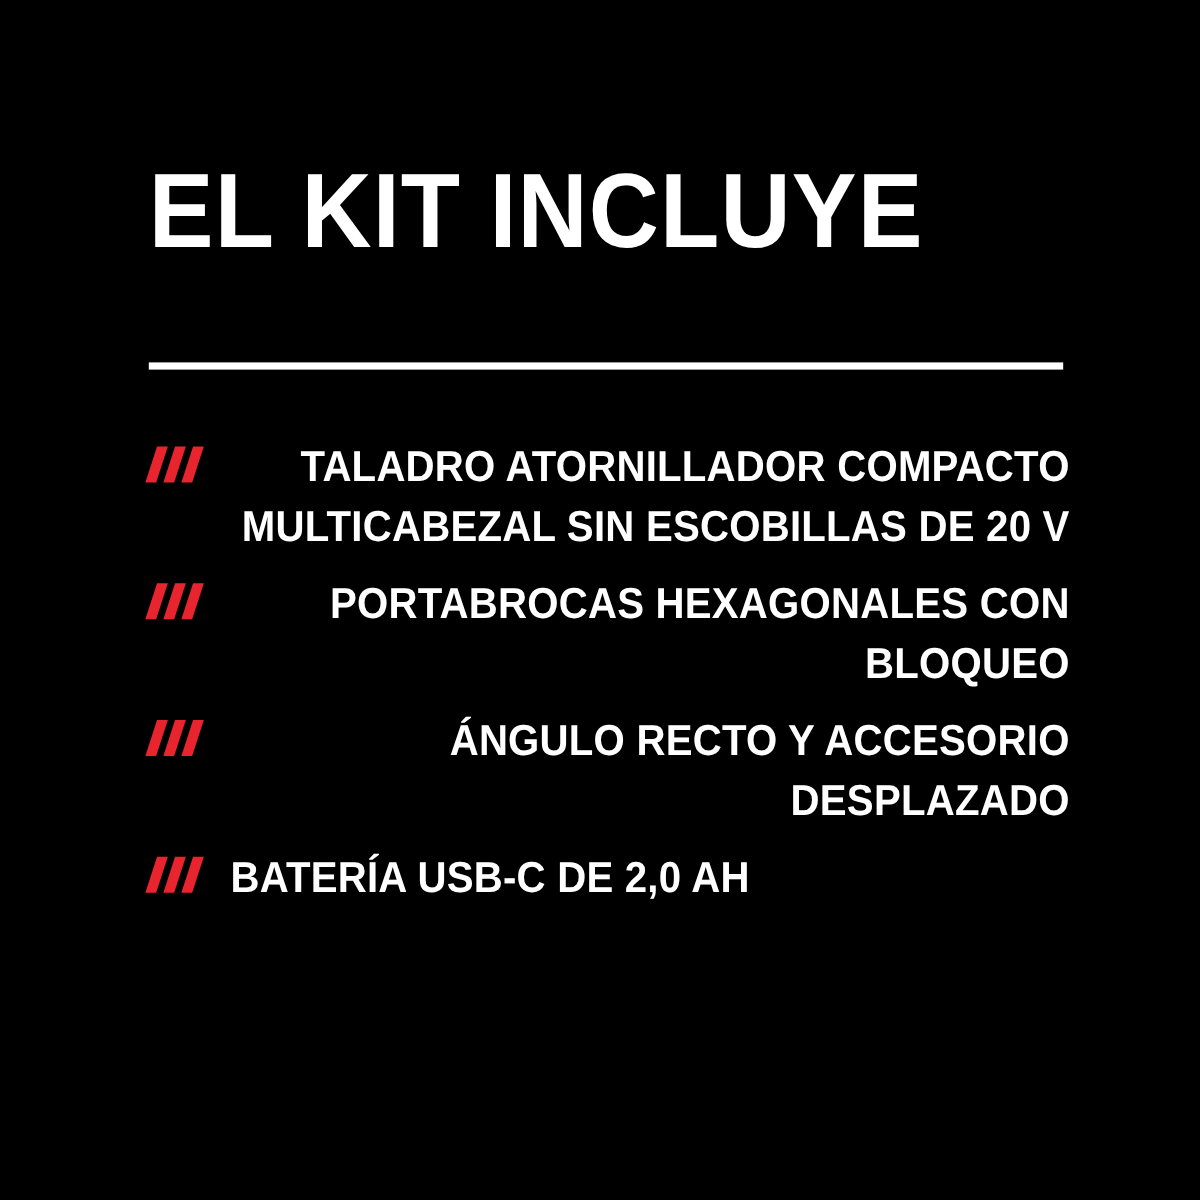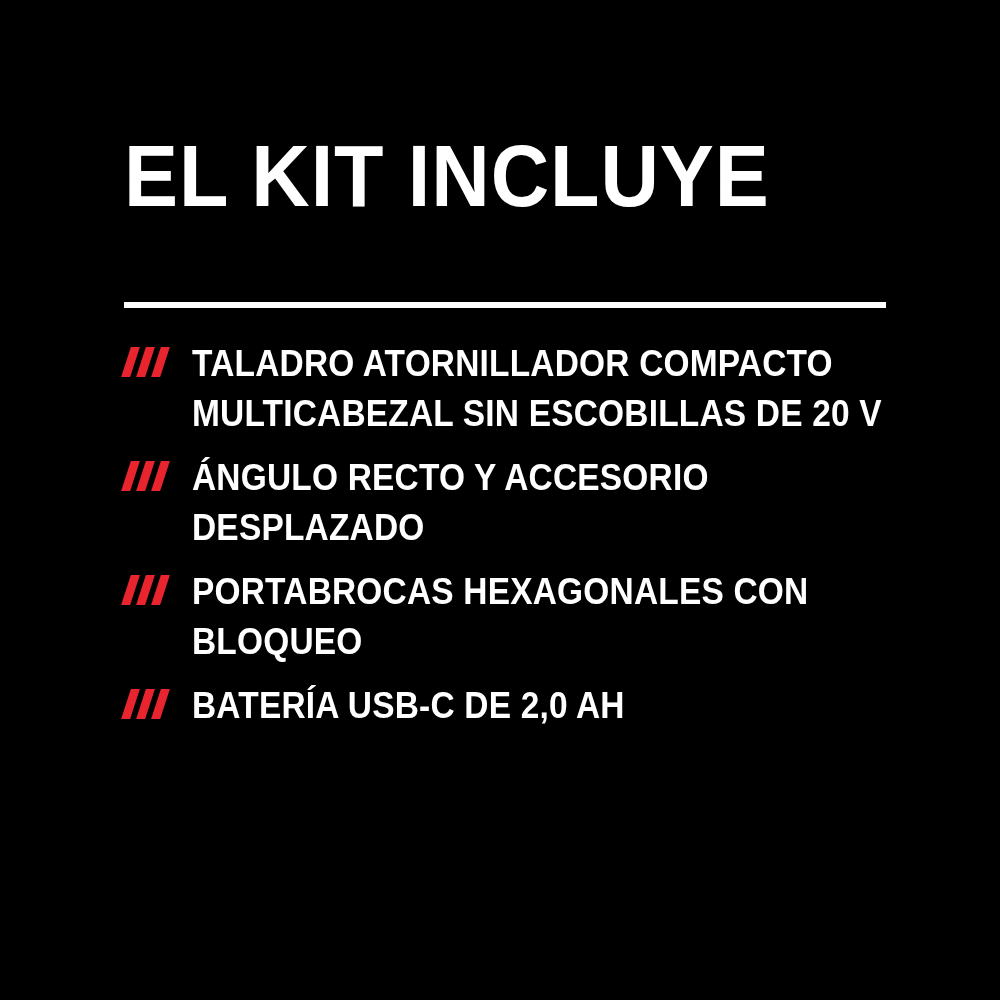--- a/index.html
+++ b/index.html
@@ -7,20 +7,21 @@
     padding: 0;
     background: #000000;
   }
   .page {
     position: relative;
     width: 1000px;
     height: 956px;
     background: #000000;
     overflow: hidden;
     font-family: "Liberation Sans", sans-serif;
+    text-align: right;
   }
   .headline {
     position: absolute;
     left: 124px;
     top: 128px;
     color: #ffffff;
     font-family: "Liberation Sans", sans-serif;
     font-weight: 700;
     font-size: 88px;
     line-height: 96px;
@@ -33,21 +34,21 @@
     position: absolute;
     left: 124px;
     top: 302px;
     width: 762px;
     height: 6px;
     background: #ffffff;
   }
   .list {
     position: absolute;
     left: 124px;
-    top: 339px;
+    top: 364px;
     width: 820px;
     list-style: none;
     margin: 0;
     padding: 0;
   }
   .item {
     display: flex;
     align-items: flex-start;
     margin-bottom: 14px;
   }
@@ -100,29 +101,29 @@
           <i></i>
         </span>
       <span class="item-text">TALADRO ATORNILLADOR COMPACTO MULTICABEZAL SIN ESCOBILLAS DE 20 V</span>
     </li>
     <li class="item">
       <span class="bullet">
           <i></i>
           <i></i>
           <i></i>
         </span>
-      <span class="item-text">ÁNGULO RECTO Y ACCESORIO DESPLAZADO</span>
+      <span class="item-text">PORTABROCAS HEXAGONALES CON BLOQUEO</span>
     </li>
     <li class="item">
       <span class="bullet">
           <i></i>
           <i></i>
           <i></i>
         </span>
-      <span class="item-text">PORTABROCAS HEXAGONALES CON BLOQUEO</span>
+      <span class="item-text">ÁNGULO RECTO Y ACCESORIO DESPLAZADO</span>
     </li>
     <li class="item">
       <span class="bullet">
           <i></i>
           <i></i>
           <i></i>
         </span>
       <span class="item-text">BATERÍA USB-C DE 2,0 AH</span>
     </li>
   </ul>

